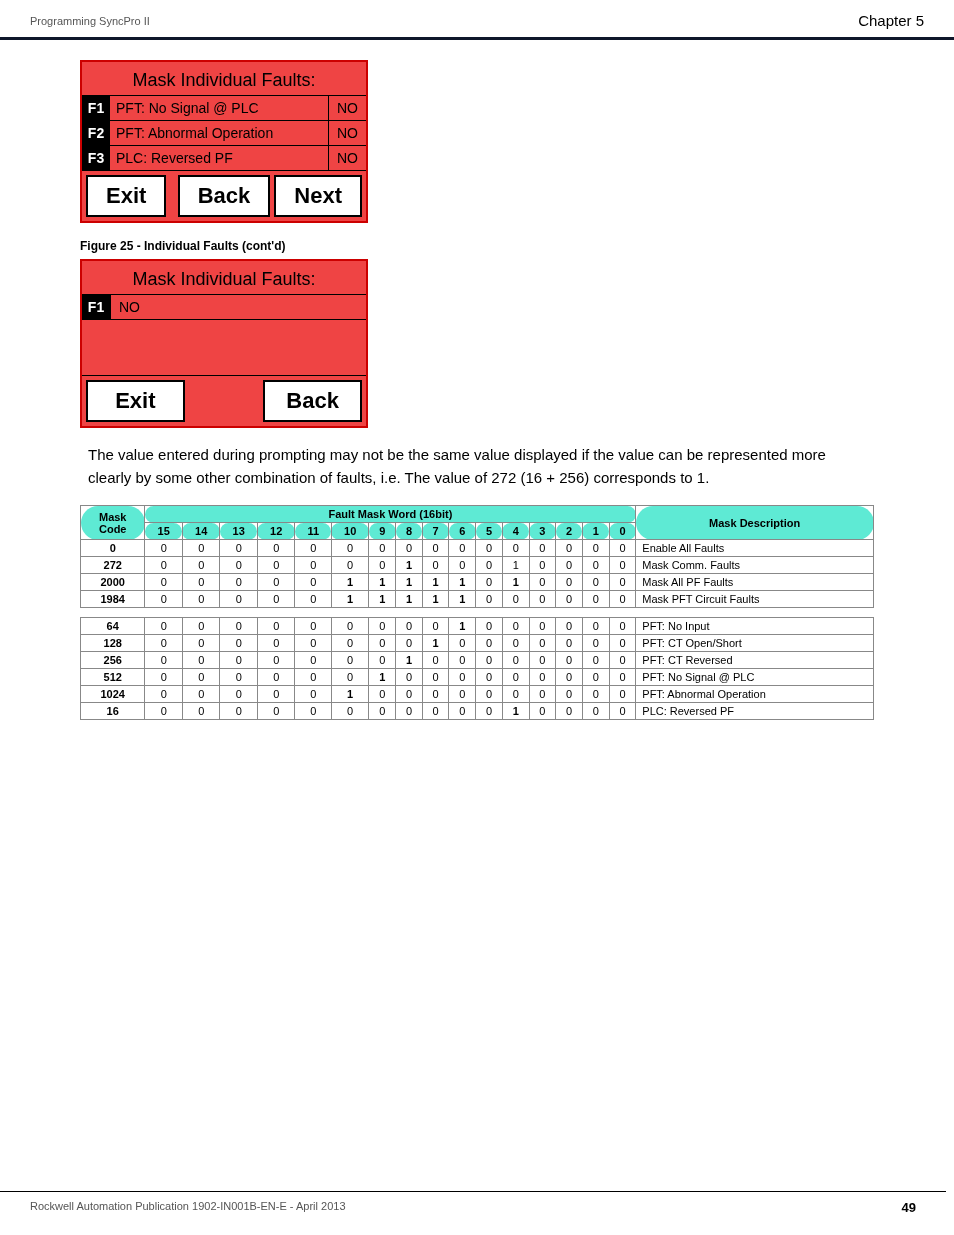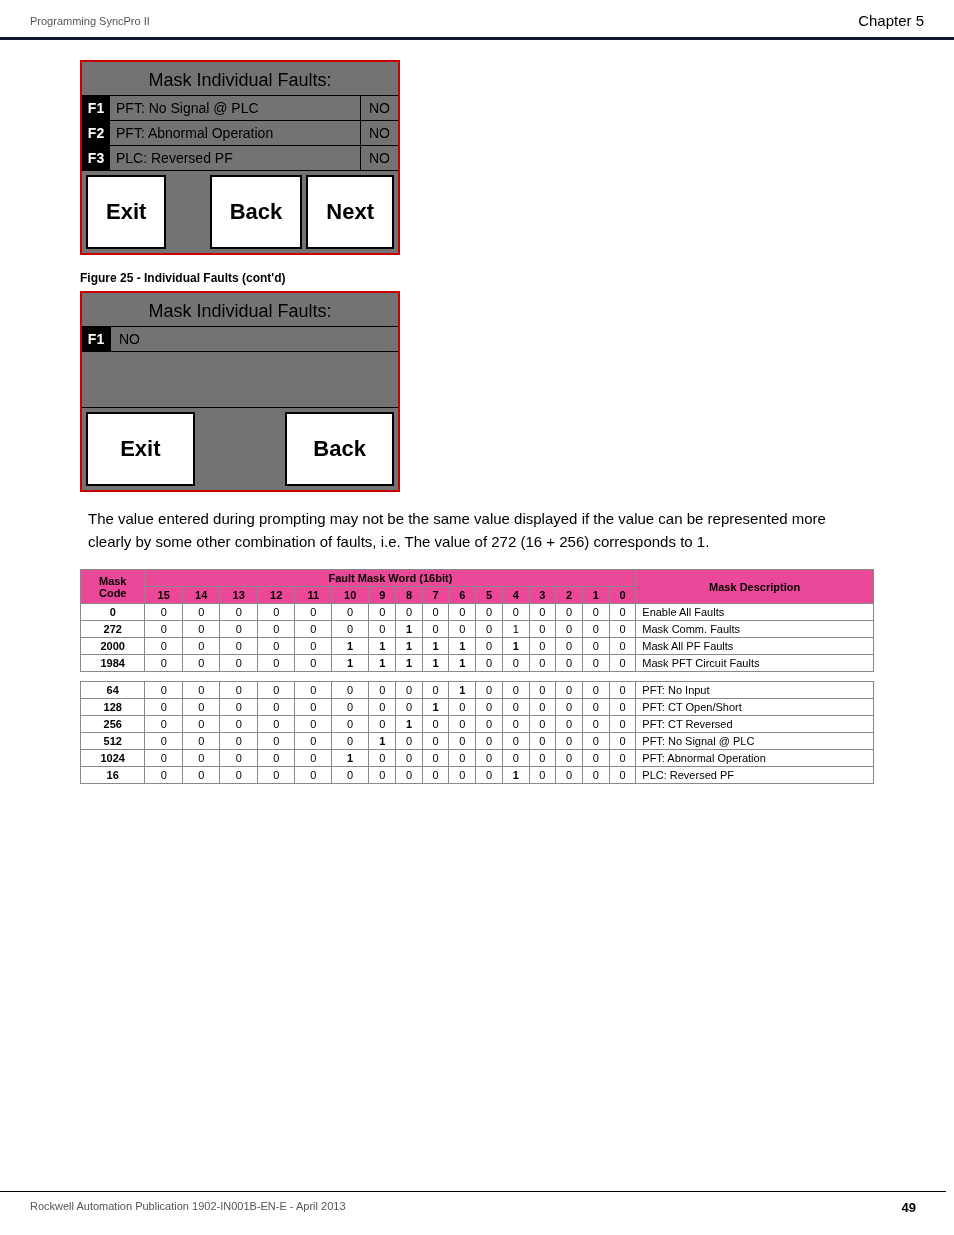--- a/index.html
+++ b/index.html
@@ -31,22 +31,22 @@
     .figure-caption {
       font-size: 12px;
       font-weight: bold;
       margin-bottom: 6px;
       margin-top: 16px;
     }
 
     
     .lcd-screen {
       border: 2px solid #c00;
-      width: 320px;
-      background: #737373;
+      width: 288px;
+      background: #ef4444;
       margin-bottom: 16px;
       font-family: Arial, sans-serif;
     }
     .lcd-title {
       font-size: 18px;
       text-align: center;
       padding: 8px 4px 4px 4px;
       border-bottom: 1px solid #000;
     }
     .lcd-row {
@@ -74,21 +74,21 @@
     }
     .lcd-no {
       font-size: 14px;
       font-weight: normal;
       padding: 4px 8px;
       border-left: 1px solid #000;
     }
     .lcd-btn {
       font-size: 22px;
       font-weight: bold;
-      padding: 22px 18px;
+      padding: 6px 18px;
       border: 2px solid #000;
       background: #fff;
       cursor: pointer;
       flex: 1;
       text-align: center;
     }
     .lcd-btn-group {
       display: flex;
       justify-content: space-between;
       padding: 4px;
@@ -114,22 +114,23 @@
       border-collapse: collapse;
       width: 100%;
       font-size: 11px;
     }
     .fault-table th, .fault-table td {
       border: 1px solid #888;
       padding: 2px 4px;
       text-align: center;
     }
     .fault-table th {
-      background: #ec4899;
-      font-weight: bold;
+      background: #5eead4;
+      font-weight: bold;
+      border-radius: 17px;
     }
     .fault-table .col-mask-code {
       text-align: center;
       font-weight: bold;
     }
     .fault-table .col-desc {
       text-align: left;
       padding-left: 6px;
     }
     .fault-table .spacer-row td {

